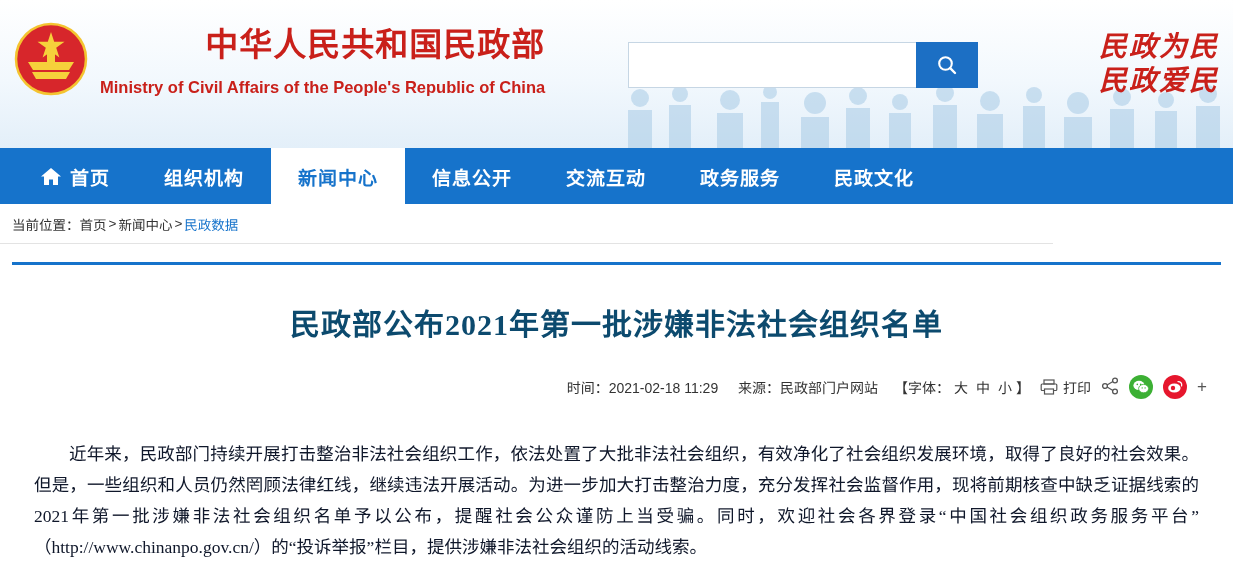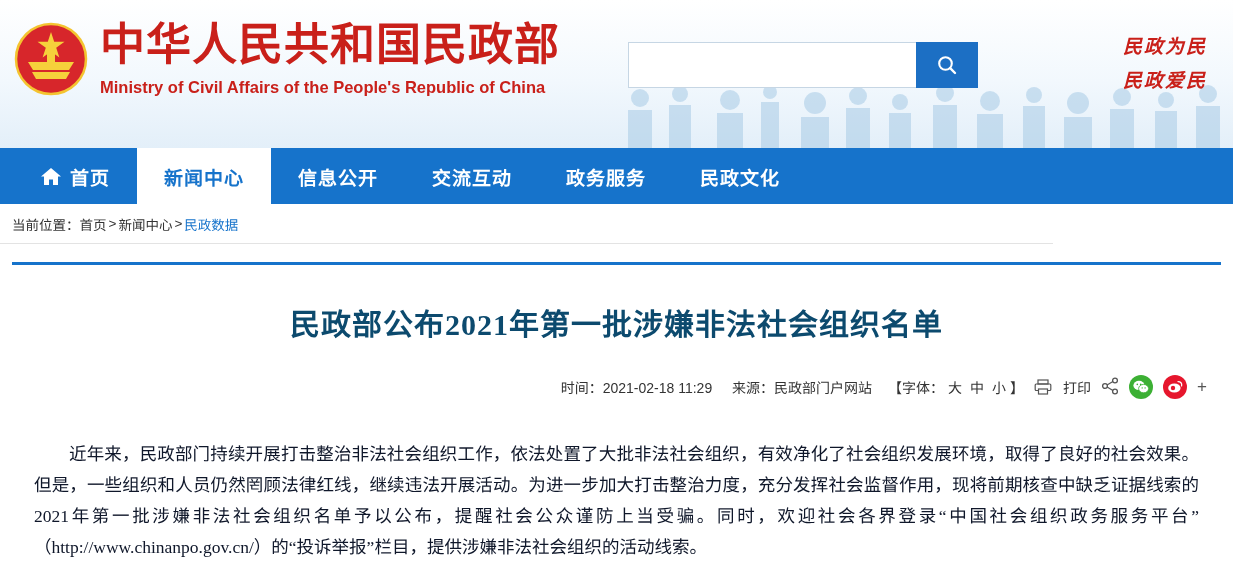--- a/index.html
+++ b/index.html
@@ -38,25 +38,26 @@
     flex: 0 0 74px;
     position: relative;
   }
   .title-block {
     margin-left: 12px;
     flex: 0 0 auto;
   }
   .site-title-cn {
     font-family: "Liberation Serif", "DejaVu Serif", serif;
     font-weight: bold;
-    font-size: 45px;
+    font-size: 33px;
     line-height: 54px;
     color: #c9201a;
     letter-spacing: 1px;
     white-space: nowrap;
+    text-align: right;
   }
   .site-title-en {
     font-weight: bold;
     font-size: 16.5px;
     line-height: 22px;
     color: #c9201a;
     margin-top: 4px;
     white-space: nowrap;
   }
   .search-wrap {
@@ -82,25 +83,25 @@
     height: 46px;
     background: #1c6fc4;
     border: none;
     cursor: pointer;
     display: flex;
     align-items: center;
     justify-content: center;
   }
   .slogan {
     position: absolute;
-    right: 26px; top: 30px;
+    right: 14px; top: 30px;
     text-align: right;
     font-family: "Liberation Serif", "DejaVu Serif", serif;
     font-weight: bold;
-    font-size: 19px;
+    font-size: 28px;
     line-height: 34px;
     color: #c9201a;
     letter-spacing: 2px;
     font-style: italic;
   }
 
   
   .nav {
     width: 1233px;
     height: 56px;
@@ -180,21 +181,21 @@
     display: flex;
     align-items: center;
     gap: 10px;
     font-size: 14px;
     color: #333;
   }
   .font-size-ctl .fs { margin: 0 4px; cursor: pointer; }
   .print-btn {
     display: inline-flex;
     align-items: center;
-    gap: 11px;
+    gap: 5px;
     cursor: pointer;
     color: #333;
   }
   .share-ico {
     width: 24px; height: 24px;
     border-radius: 50%;
     display: inline-flex;
     align-items: center;
     justify-content: center;
     cursor: pointer;
@@ -287,20 +288,23 @@
 
 <nav class="nav">
   <div class="nav-item home">
     <span class="home-icon">
       <svg width="22" height="21" viewBox="0 0 22 21">
         <path d="M11 2 L21 10.5 h-3 V19 h-5 v-5.5 h-4 V19 H4 V10.5 H1 z" fill="#ffffff"></path>
       </svg>
     </span>
     <span>首页</span>
   </div>
+  <div class="nav-item">
+      <span>组织机构</span>
+    </div>
   <div class="nav-item active">
       <span>新闻中心</span>
     </div>
   <div class="nav-item">
       <span>信息公开</span>
     </div>
   <div class="nav-item">
       <span>交流互动</span>
     </div>
   <div class="nav-item">

